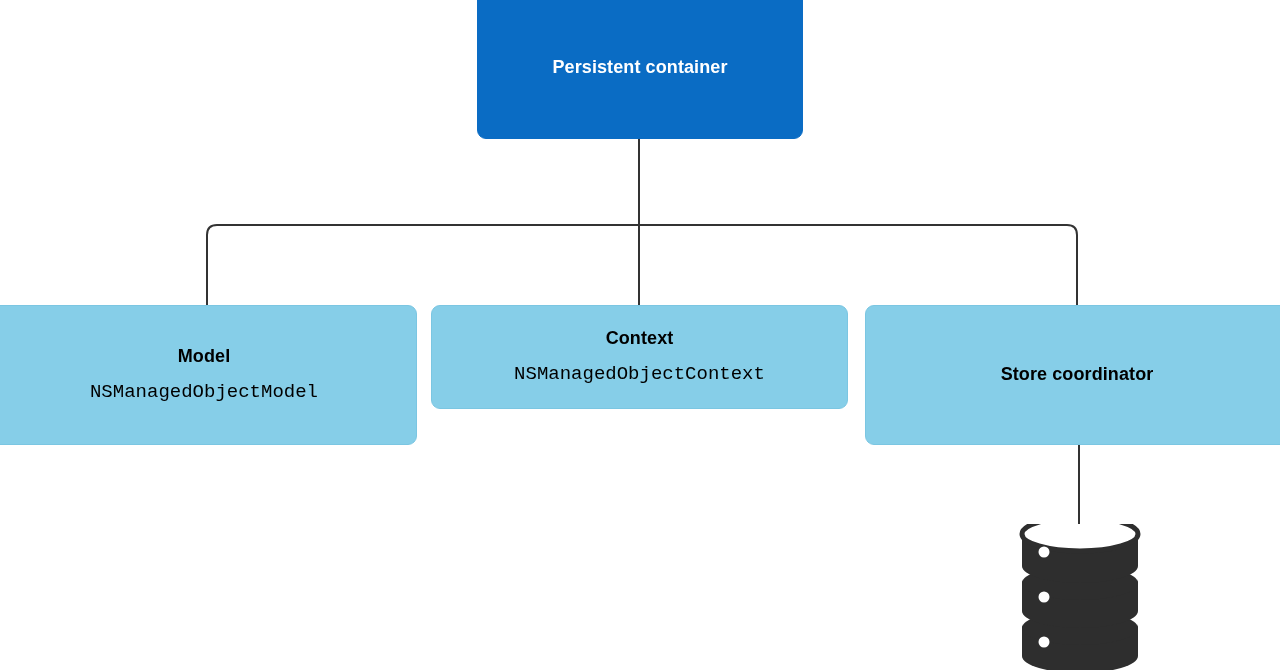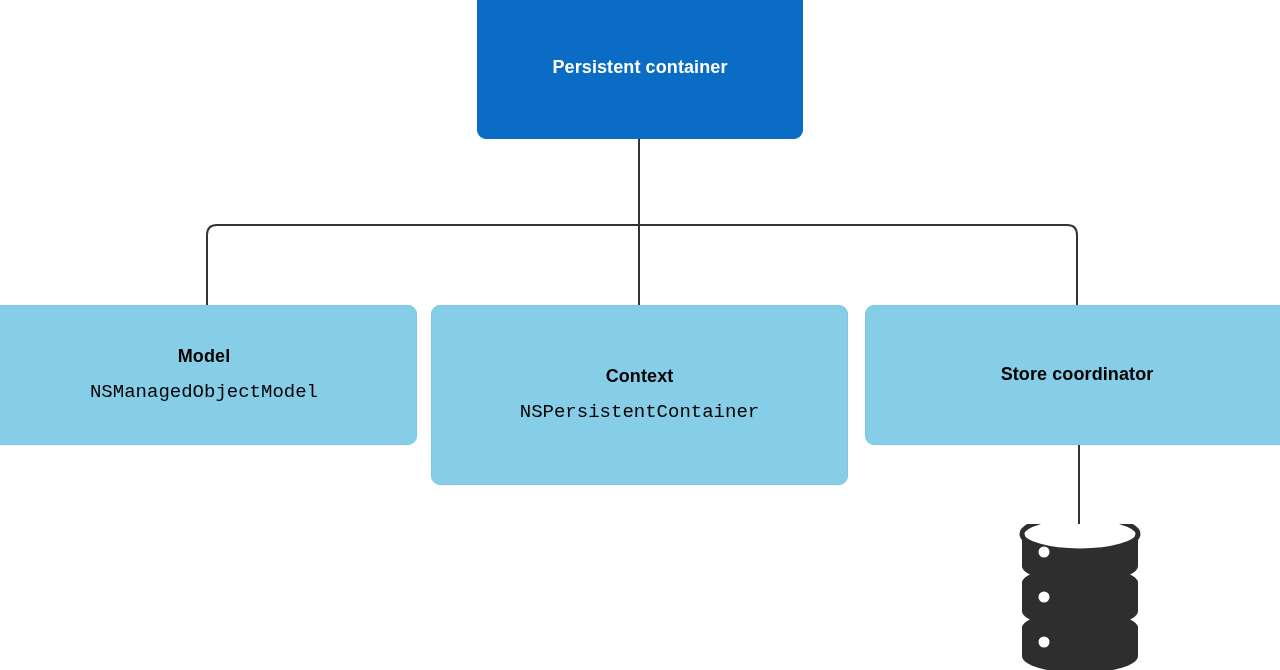--- a/index.html
+++ b/index.html
@@ -88,21 +88,21 @@
   #node-model {
     left: -9px;
     top: 305px;
     width: 426px;
     height: 140px;
   }
   #node-context {
     left: 431px;
     top: 305px;
     width: 417px;
-    height: 180px;
+    height: 104px;
   }
   #node-store-coordinator {
     left: 865px;
     top: 305px;
     width: 424px;
     height: 140px;
   }
 
   
   #db-icon {
@@ -137,21 +137,21 @@
     <div class="node-title">Persistent container</div>
   </div>
 
   <div class="node secondary" id="node-model">
     <div class="node-title">Model</div>
     <div class="node-class">NSManagedObjectModel</div>
   </div>
 
   <div class="node secondary" id="node-context">
     <div class="node-title">Context</div>
-    <div class="node-class">NSPersistentContainer</div>
+    <div class="node-class">NSManagedObjectContext</div>
   </div>
 
   <div class="node secondary" id="node-store-coordinator">
     <div class="node-title">Store coordinator</div>
   </div>
 
   <svg id="db-icon" viewBox="0 0 122 150" width="122" height="150" xmlns="http://www.w3.org/2000/svg">
 
     <g>
       <path d="M3,100 L3,132 a58,17 0 0 0 116,0 L119,100 Z" fill="#2e2e2e"></path>

